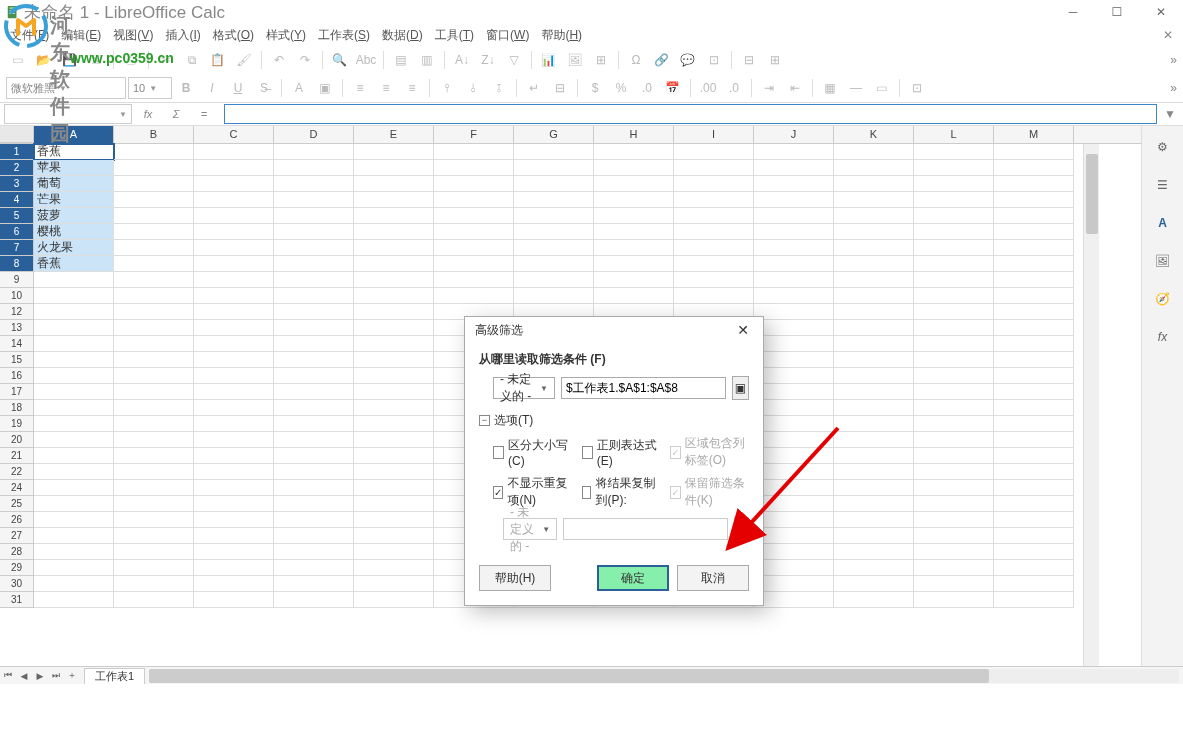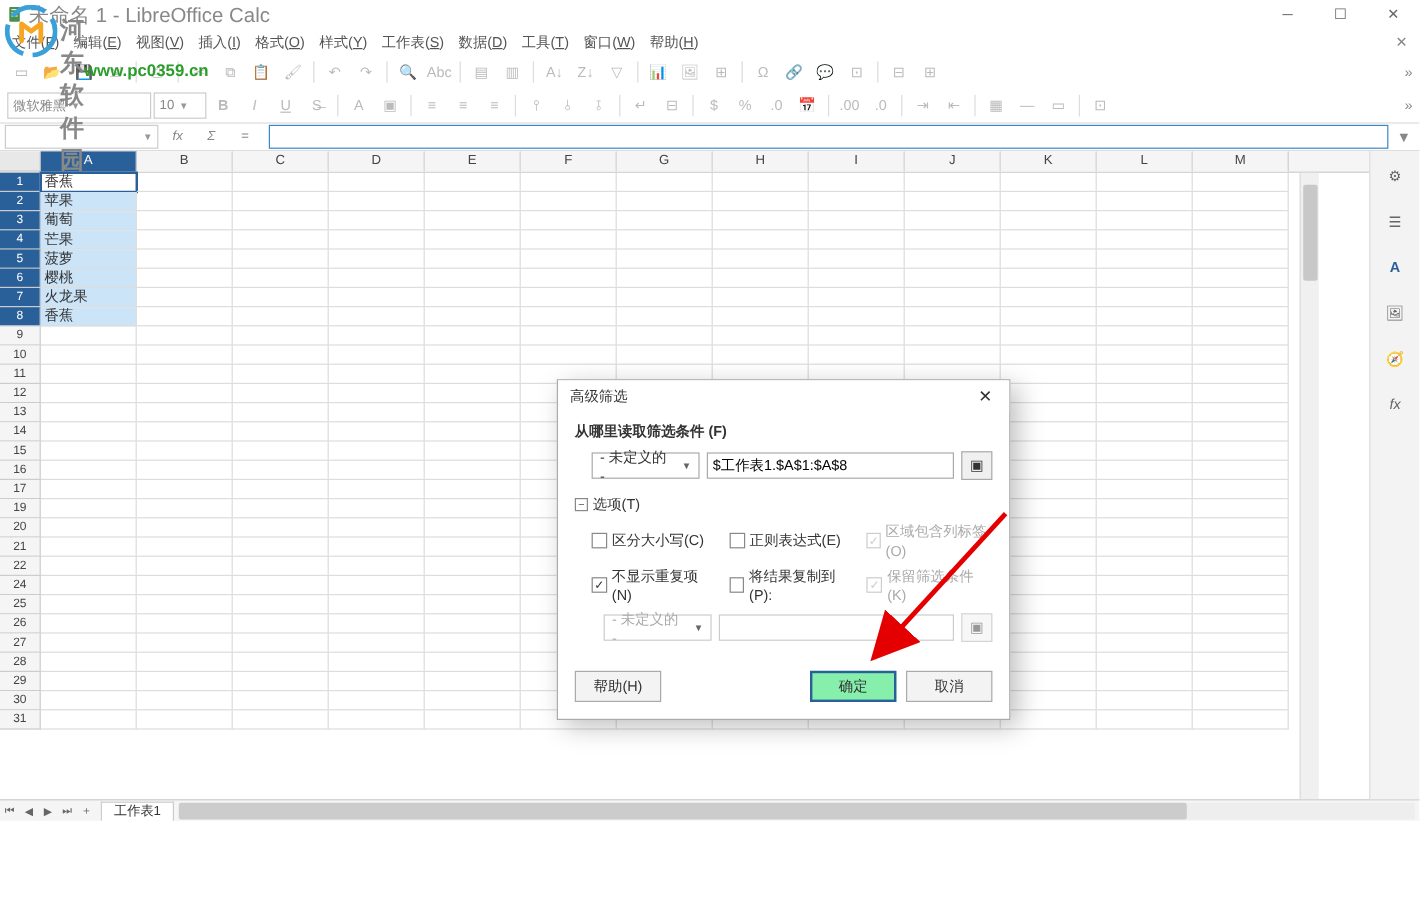--- a/index.html
+++ b/index.html
@@ -62,21 +62,21 @@
 
 .vscroll { position: absolute; right: 42px; top: 18px; bottom: 0; width: 16px; background: #f0f0f0; border-left: 1px solid #ddd; }
 .vscroll .thumb { position: absolute; top: 10px; left: 2px; width: 12px; height: 80px; background: #c8c8c8; border-radius: 2px; }
 .hscroll-area { height: 18px; display: flex; align-items: center; background: #f5f5f5; border-top: 1px solid #ccc; }
 .hscroll-area .nav-btn { width: 16px; height: 16px; display: flex; align-items: center; justify-content: center; color: #666; font-size: 9px; }
 .sheet-tab { height: 16px; padding: 0 10px; font-size: 11px; background: #fff; border: 1px solid #ccc; border-bottom: none; margin-left: 4px; line-height: 15px; }
 .hscroll-area .scrollbar { flex: 1; margin: 0 4px; height: 14px; background: #eee; position: relative; }
 .hscroll-area .scrollbar .thumb { position: absolute; left: 0; top: 0; height: 14px; width: 840px; background: #ccc; border-radius: 2px; }
 
 
-.dialog { position: absolute; left: 464px; top: 316px; width: 378px; background: #fff; border: 1px solid #aaa; box-shadow: 6px 6px 20px rgba(0,0,0,0.25); z-index: 500; }
+.dialog { position: absolute; left: 464px; top: 316px; width: 300px; background: #fff; border: 1px solid #aaa; box-shadow: 6px 6px 20px rgba(0,0,0,0.25); z-index: 500; }
 .dlg-title { height: 26px; display: flex; align-items: center; padding: 0 10px; font-size: 12px; background: #fff; }
 .dlg-title .title-text { flex: 1; }
 .dlg-title .close { width: 20px; height: 20px; display: flex; align-items: center; justify-content: center; font-size: 14px; }
 .dlg-body { padding: 8px 14px 12px; }
 .dlg-section-label { font-size: 12px; margin-bottom: 6px; font-weight: bold; }
 .dlg-row1 { display: flex; gap: 6px; margin: 8px 0 12px 14px; align-items: center; }
 .combo-sm { height: 22px; border: 1px solid #aaa; font-size: 12px; padding: 0 6px; display: flex; align-items: center; gap: 6px; background: #fff; }
 .combo-sm .caret { font-size: 8px; color: #666; }
 .text-input { height: 22px; border: 1px solid #aaa; padding: 0 4px; font-size: 12px; flex: 1; background: #fff; }
 .shrink-btn { width: 26px; height: 24px; border: 1px solid #aaa; display: flex; align-items: center; justify-content: center; background: #f0f0f0; }
@@ -421,36 +421,20 @@
           <div class="cell"></div>
           <div class="cell"></div>
           <div class="cell"></div>
           <div class="cell"></div>
           <div class="cell"></div>
           <div class="cell"></div>
           <div class="cell"></div>
           <div class="cell"></div>
         </div>
         <div class="row">
-          <div class="row-h">11</div>
-          <div class="cell"></div>
-          <div class="cell"></div>
-          <div class="cell"></div>
-          <div class="cell"></div>
-          <div class="cell"></div>
-          <div class="cell"></div>
-          <div class="cell"></div>
-          <div class="cell"></div>
-          <div class="cell"></div>
-          <div class="cell"></div>
-          <div class="cell"></div>
-          <div class="cell"></div>
-          <div class="cell"></div>
-        </div>
-        <div class="row">
           <div class="row-h">12</div>
           <div class="cell"></div>
           <div class="cell"></div>
           <div class="cell"></div>
           <div class="cell"></div>
           <div class="cell"></div>
           <div class="cell"></div>
           <div class="cell"></div>
           <div class="cell"></div>
           <div class="cell"></div>
@@ -518,20 +502,36 @@
           <div class="cell"></div>
           <div class="cell"></div>
           <div class="cell"></div>
           <div class="cell"></div>
           <div class="cell"></div>
           <div class="cell"></div>
           <div class="cell"></div>
         </div>
         <div class="row">
           <div class="row-h">17</div>
+          <div class="cell"></div>
+          <div class="cell"></div>
+          <div class="cell"></div>
+          <div class="cell"></div>
+          <div class="cell"></div>
+          <div class="cell"></div>
+          <div class="cell"></div>
+          <div class="cell"></div>
+          <div class="cell"></div>
+          <div class="cell"></div>
+          <div class="cell"></div>
+          <div class="cell"></div>
+          <div class="cell"></div>
+        </div>
+        <div class="row">
+          <div class="row-h">18</div>
           <div class="cell"></div>
           <div class="cell"></div>
           <div class="cell"></div>
           <div class="cell"></div>
           <div class="cell"></div>
           <div class="cell"></div>
           <div class="cell"></div>
           <div class="cell"></div>
           <div class="cell"></div>
           <div class="cell"></div>

